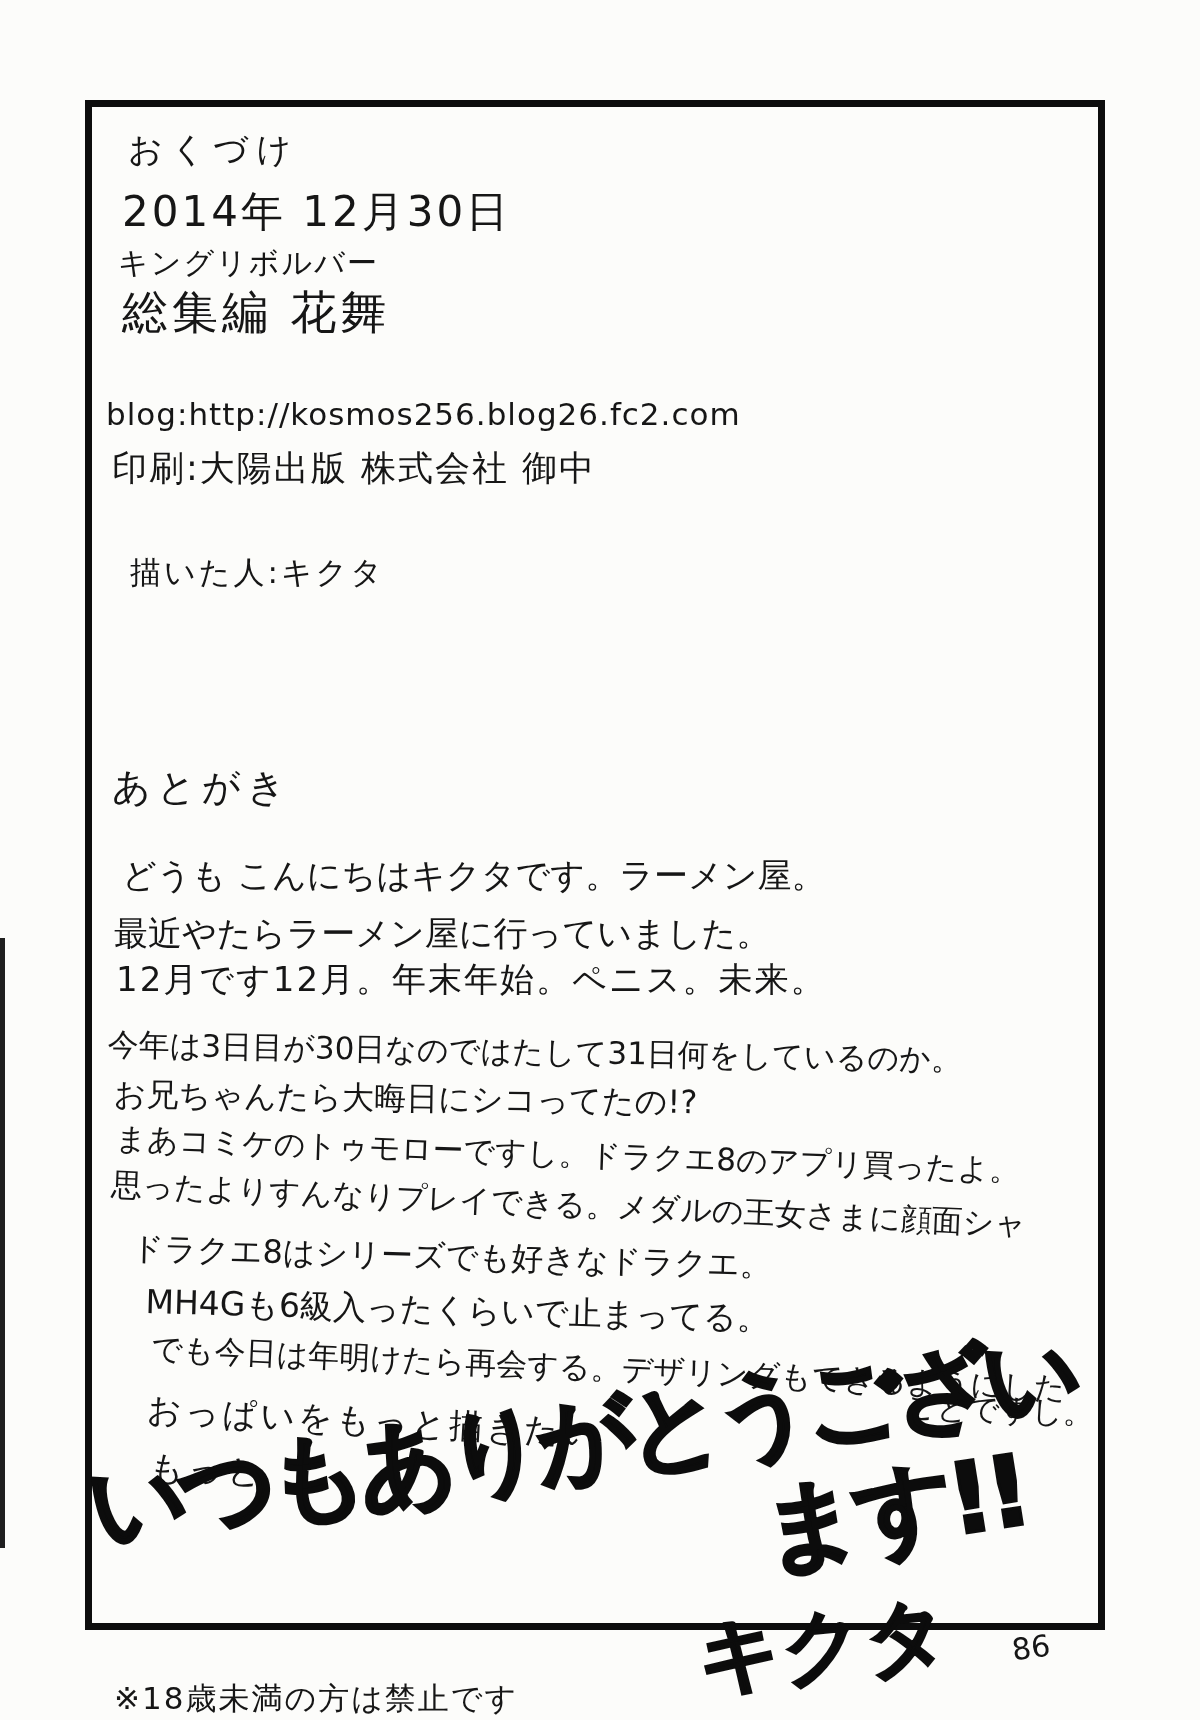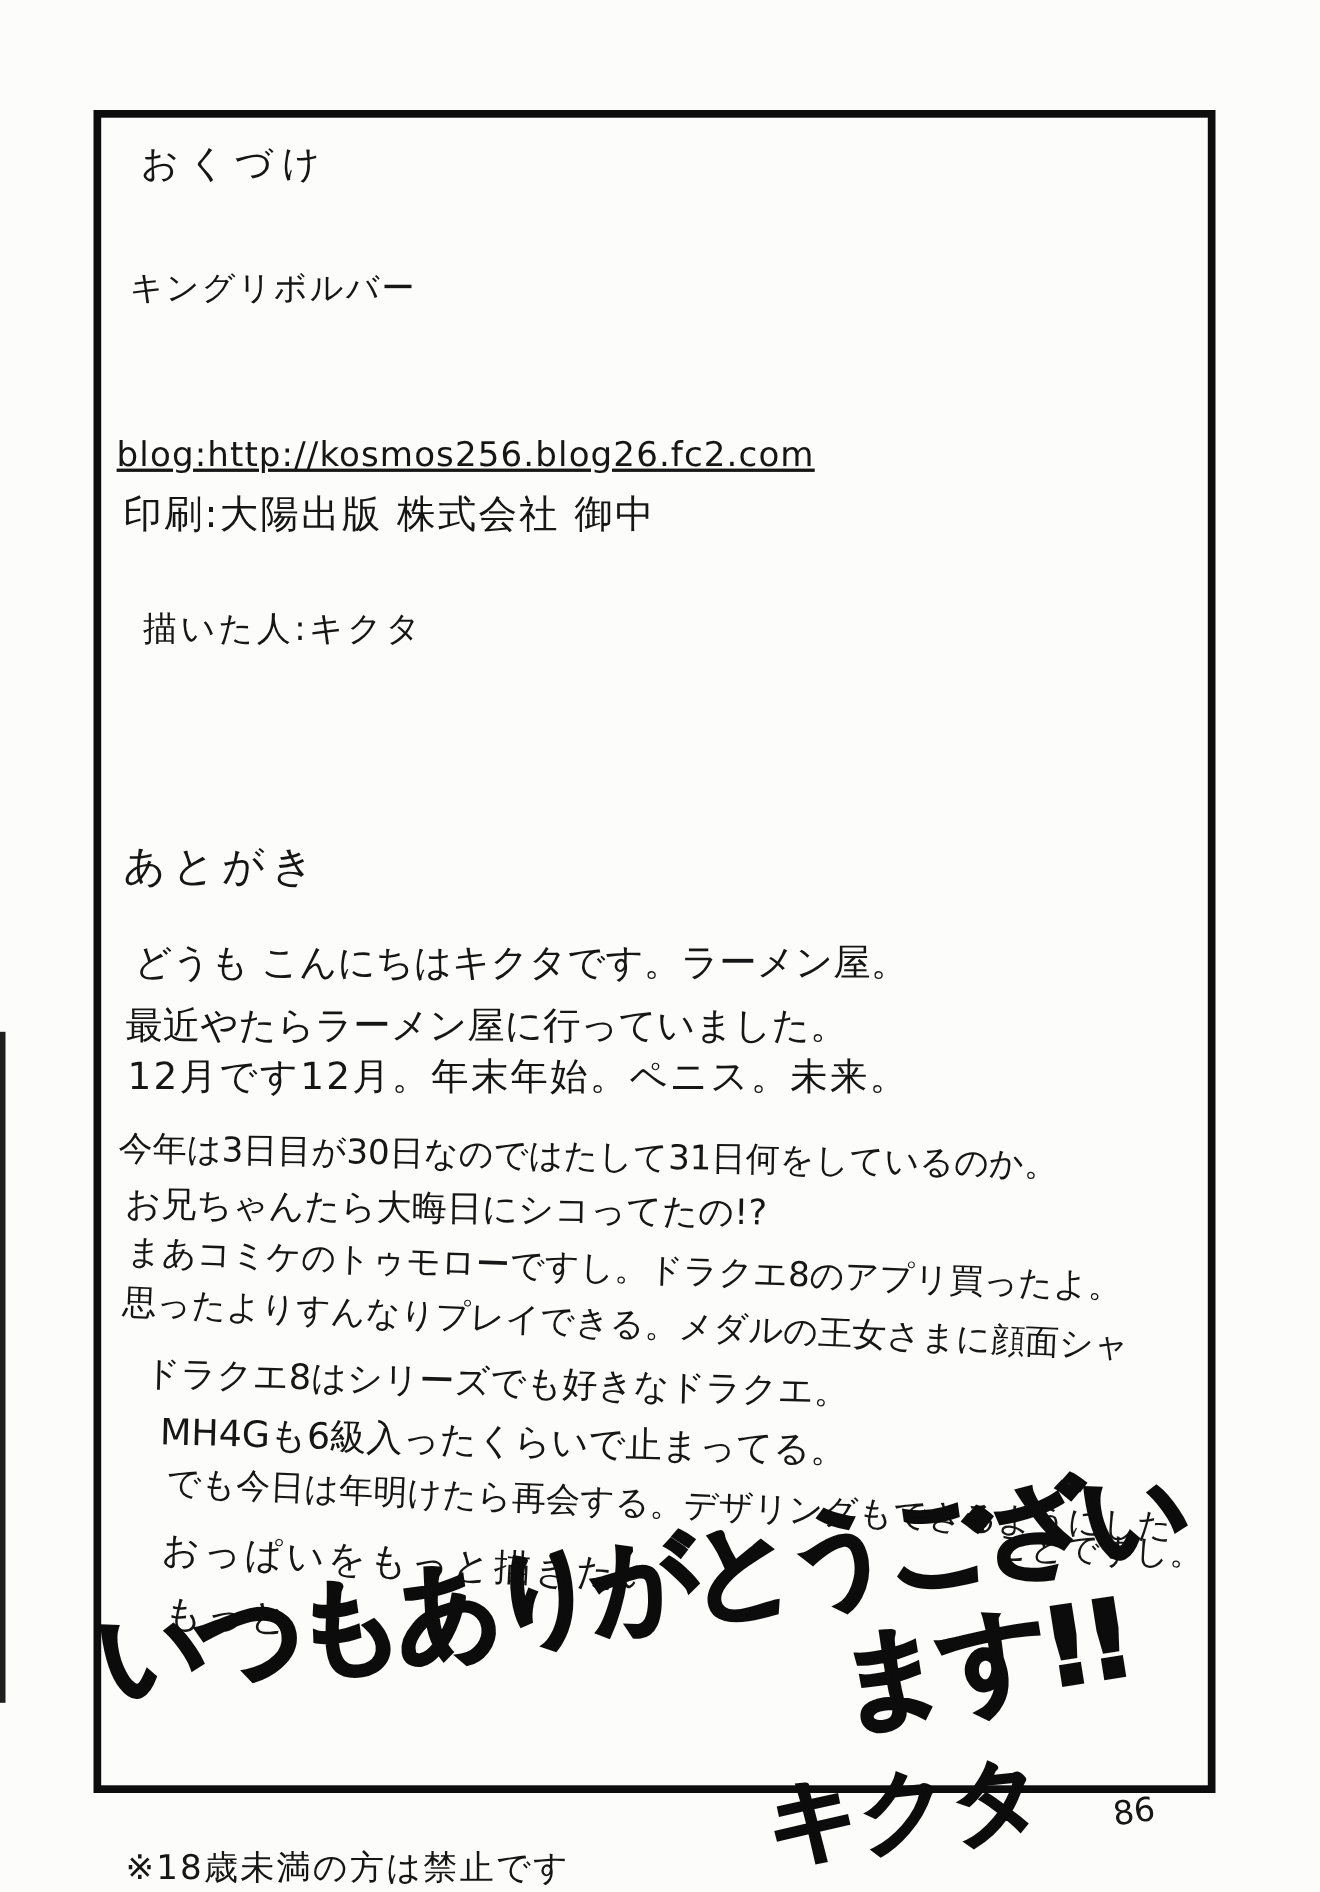--- a/index.html
+++ b/index.html
@@ -16,21 +16,21 @@
     border:7px solid #0d0d0d;box-sizing:border-box;background:transparent;
   }
   #edge{position:absolute;left:0;top:938px;width:5px;height:610px;background:#1f1f1f;}
 
   
   #c-title {left:128px;top:132px;font-size:34px;letter-spacing:8px;}
   #c-date  {left:122px;top:190px;font-size:42px;letter-spacing:3px;}
   #c-circle{left:118px;top:247px;font-size:30px;letter-spacing:2px;}
   #c-book  {left:122px;top:288px;font-size:46px;letter-spacing:4px;}
   #c-mail  {left:108px;top:350px;font-size:33px;letter-spacing:1px;}
-  #c-blog  {left:106px;top:398px;font-size:31px;letter-spacing:1px;text-decoration:underline;}
+  #c-blog  {left:106px;top:398px;font-size:31px;letter-spacing:1px;}
   #c-print {left:112px;top:450px;font-size:35px;letter-spacing:2px;}
   #c-artist{left:130px;top:556px;font-size:31px;letter-spacing:3px;}
 
   
   #a-title{left:112px;top:768px;font-size:38px;letter-spacing:6px;}
   #l1 {left:122px;top:858px;font-size:34px;}
   #l2 {left:114px;top:916px;font-size:34px;}
   #l3 {left:116px;top:962px;font-size:34px;letter-spacing:2px;}
   #l4 {left:108px;top:1028px;font-size:31px;transform:rotate(1deg);transform-origin:left top;}
   #l5 {left:114px;top:1078px;font-size:32px;transform:rotate(0.8deg);transform-origin:left top;}
@@ -66,21 +66,23 @@
 </style>
 </head>
 <body>
 
 <div class="page">
 
   <div id="edge"></div>
   <div id="frame"></div>
 
   <div class="hand" id="c-title">おくづけ</div>
+  <div class="hand" id="c-date">2014年 12月30日</div>
   <div class="hand" id="c-circle">キングリボルバー</div>
+  <div class="hand" id="c-book">総集編 花舞</div>
   <div class="hand" id="c-blog">blog:http://kosmos256.blog26.fc2.com</div>
   <div class="hand" id="c-print">印刷:大陽出版 株式会社 御中</div>
   <div class="hand" id="c-artist">描いた人:キクタ</div>
 
   <div class="hand" id="a-title">あとがき</div>
   <div class="hand" id="l1">どうも こんにちはキクタです。ラーメン屋。</div>
   <div class="hand" id="l2">最近やたらラーメン屋に行っていました。</div>
   <div class="hand" id="l3">12月です12月。年末年始。ペニス。未来。</div>
   <div class="hand" id="l4">今年は3日目が30日なのではたして31日何をしているのか。</div>
   <div class="hand" id="l5">お兄ちゃんたら大晦日にシコってたの!?</div>

